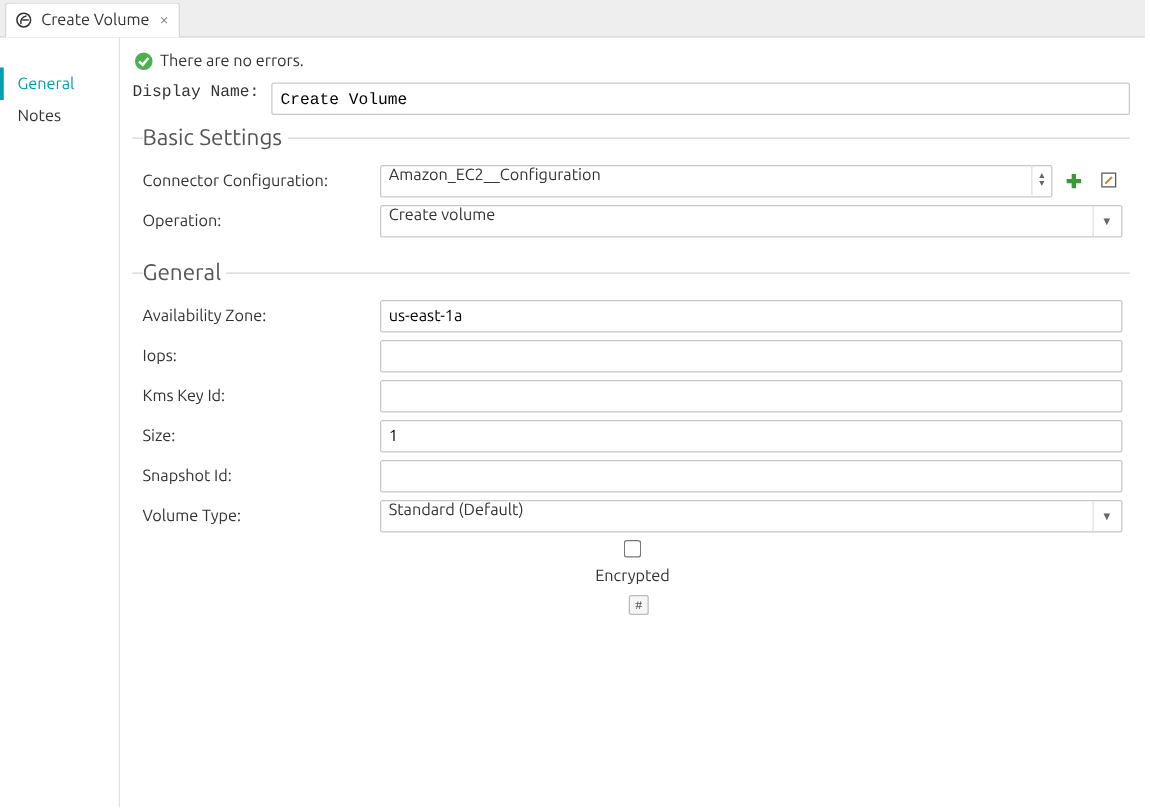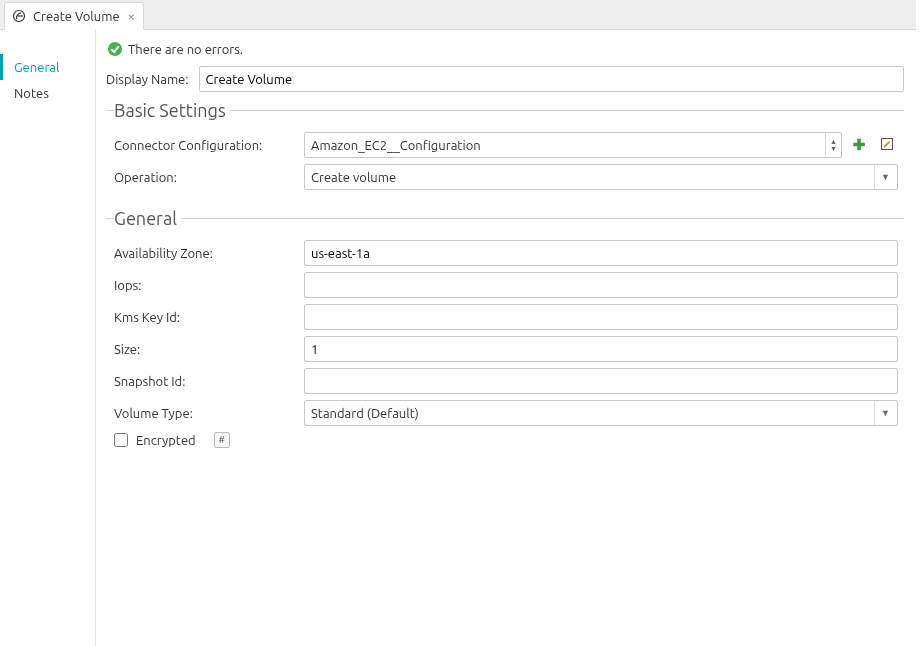--- a/index.html
+++ b/index.html
@@ -89,23 +89,24 @@
     content: "";
     position: absolute;
     left: 3px; top: 4px;
     width: 6px; height: 3px;
     border-left: 2px solid #fff;
     border-bottom: 2px solid #fff;
     transform: rotate(-50deg);
   }
   .row {
     display: flex;
-    align-items: center;
+    align-items: flex-start;
     gap: 10px;
     margin-bottom: 8px;
+    font-family: Liberation Mono, monospace;
   }
   .row label {
     white-space: nowrap;
   }
   input[type="text"] {
     flex: 1;
     height: 26px;
     border: 1px solid #c8c8c8;
     border-radius: 2px;
     padding: 0 6px;
@@ -141,21 +142,20 @@
     align-items: center;
     gap: 6px;
   }
   .select-box, .combo-box {
     flex: 1;
     height: 26px;
     border: 1px solid #c8c8c8;
     border-radius: 2px;
     background: #fff;
     display: flex;
-    align-items: center;
     padding: 0 6px;
     position: relative;
   }
   .select-box .value, .combo-box .value { flex: 1; }
   .spin-btns {
     width: 16px;
     display: flex;
     flex-direction: column;
     align-items: center;
     justify-content: center;
@@ -201,20 +201,21 @@
     color: #555;
     background: #f6f6f6;
     margin-left: 10px;
   }
   .check-row {
     display: flex;
     align-items: center;
     gap: 8px;
     margin-top: 4px;
     padding-left: 0;
+    flex-direction: column;
   }
   input[type="checkbox"] {
     width: 14px; height: 14px;
     margin: 0;
   }
 </style>
 </head>
 <body>
 
 <div class="root">

